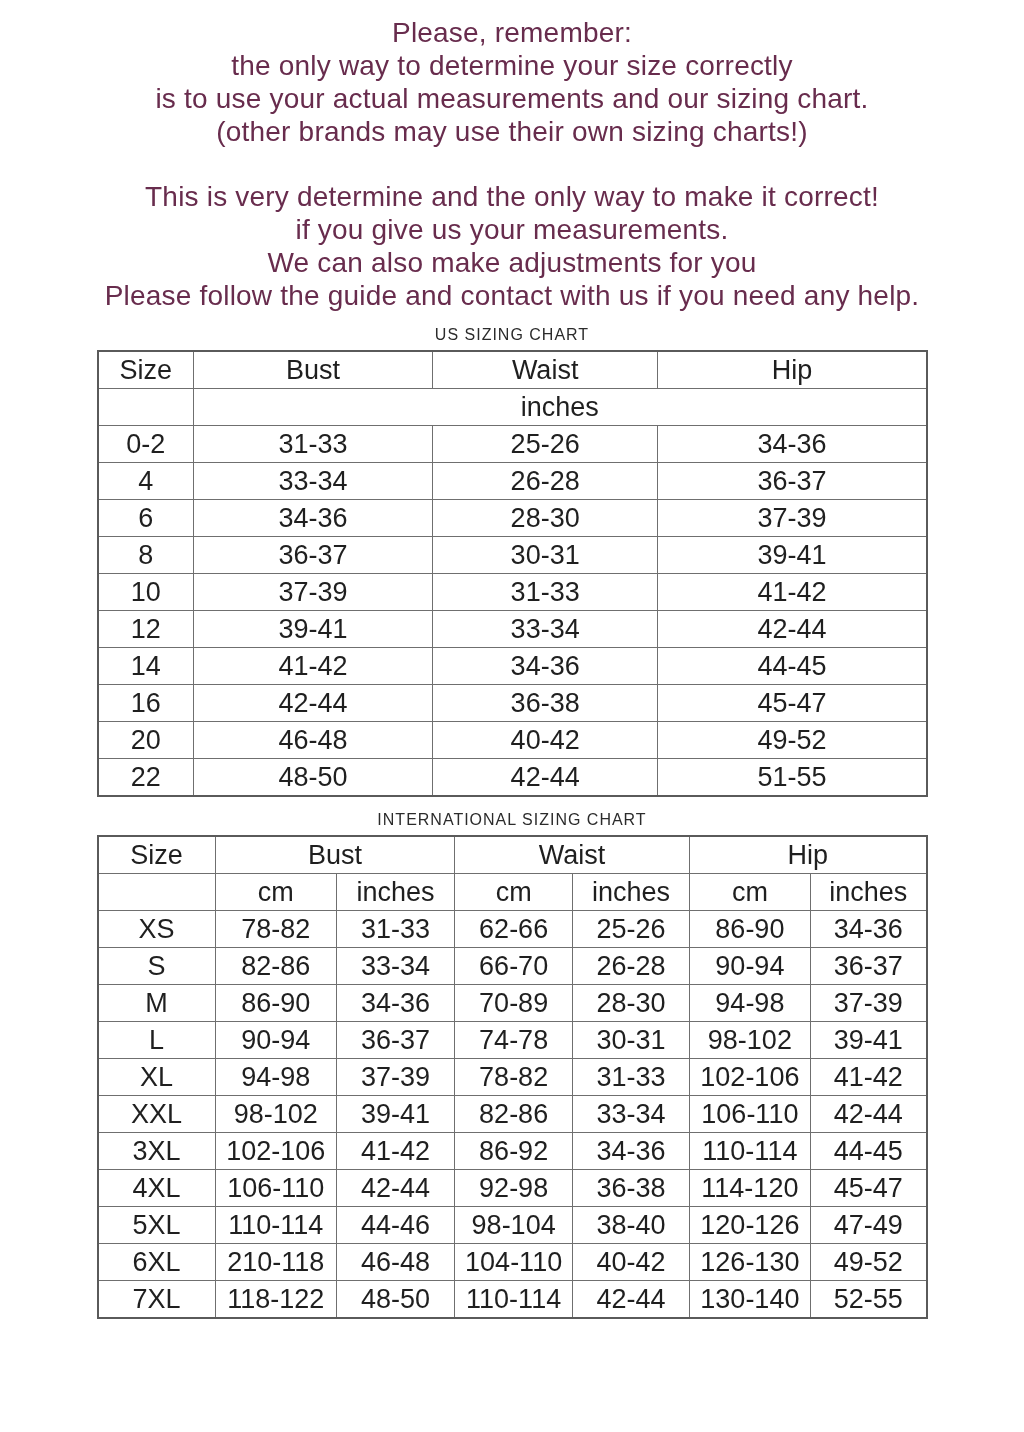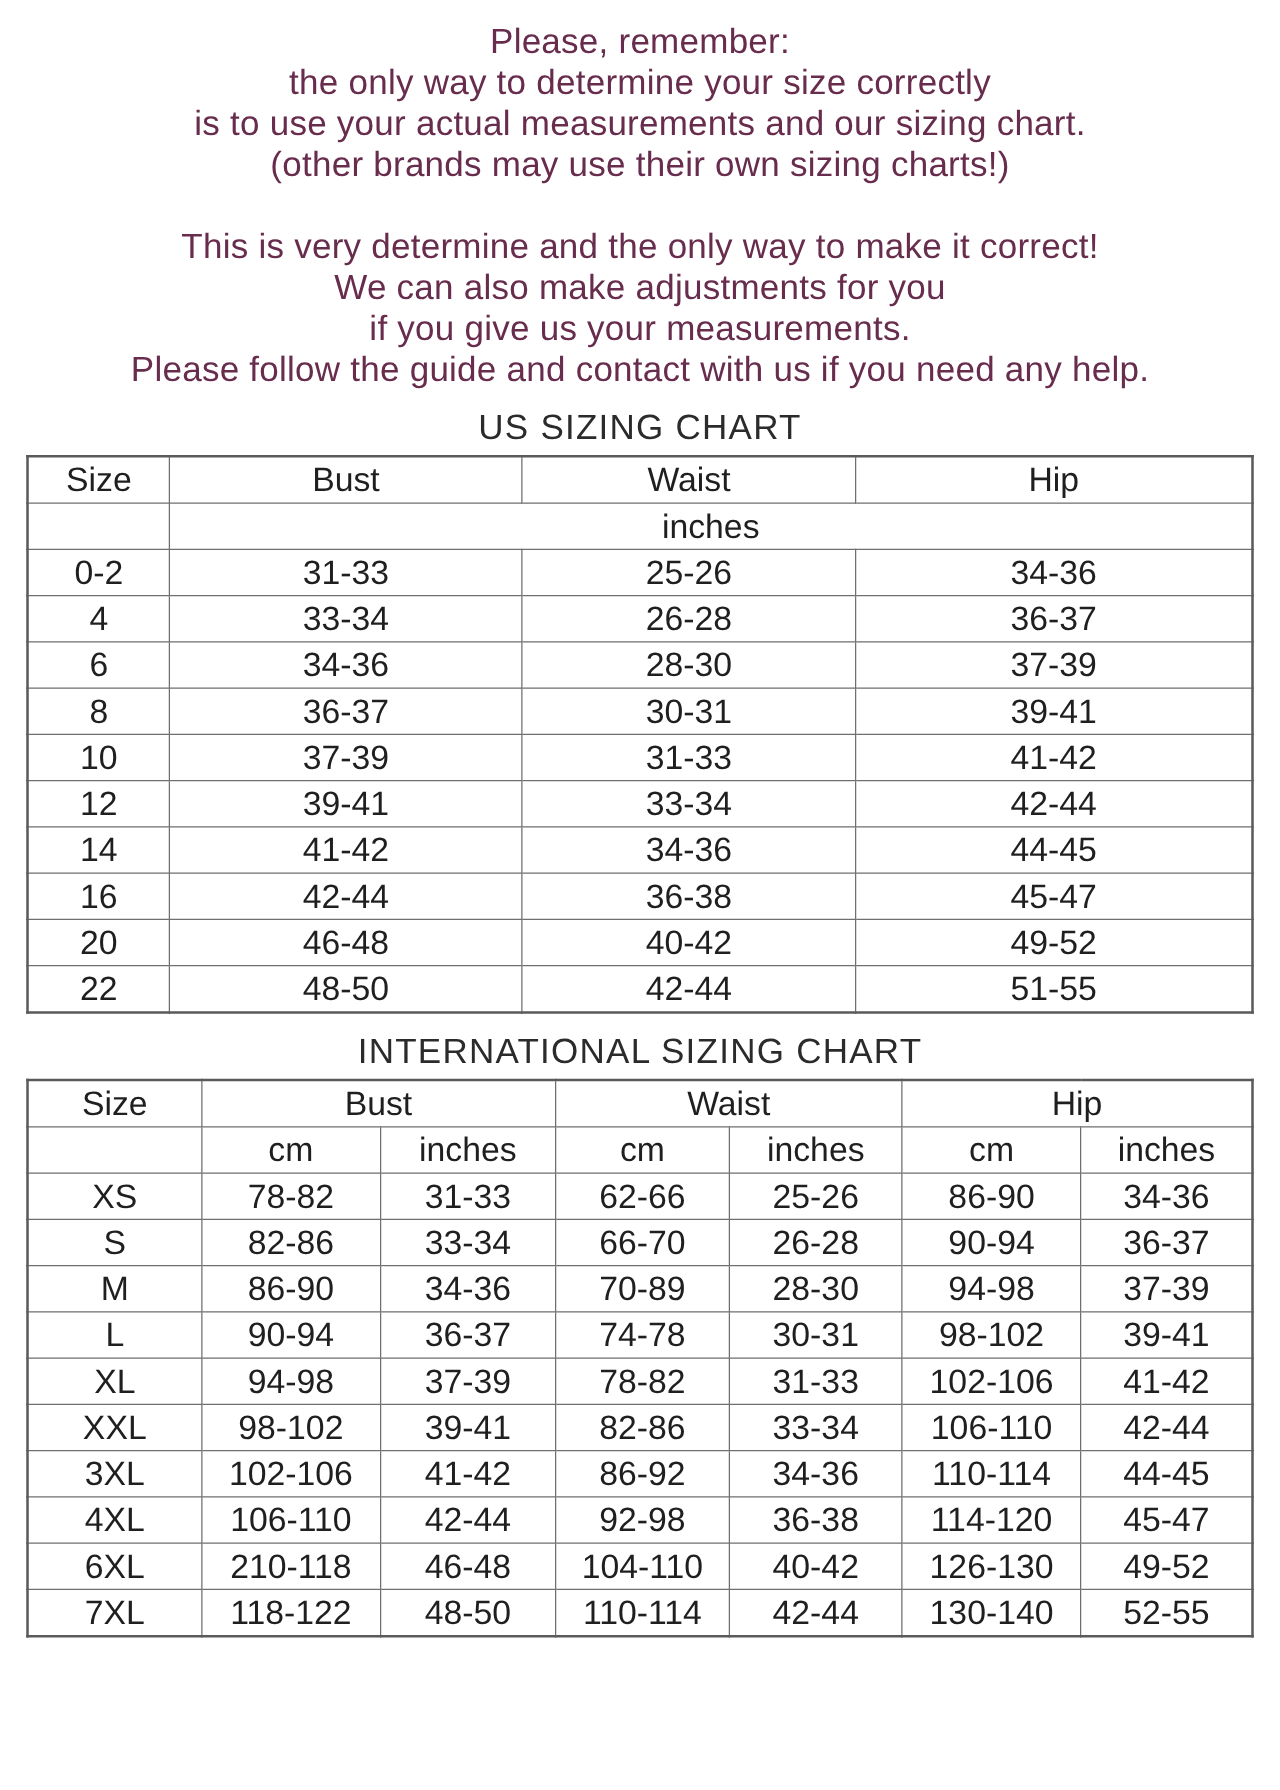--- a/index.html
+++ b/index.html
@@ -27,27 +27,27 @@
     line-height: 33px;
     font-weight: 400;
     letter-spacing: 0.2px;
   }
   .intro-gap {
     height: 32px;
   }
   .chart-title {
     text-align: center;
     color: #2b2b2b;
-    font-size: 28px;
+    font-size: 16px;
     letter-spacing: 1px;
     margin-top: 14px;
     margin-bottom: 6px;
   }
   table.chart {
-    width: 982px;
+    width: 831px;
     margin: 0 auto;
     border-collapse: collapse;
     table-layout: fixed;
     border: 2px solid #5a5a5a;
     color: #1f1f1f;
   }
   table.chart td, table.chart th {
     border: 1px solid #6f6f6f;
     height: 36px;
     text-align: center;
@@ -64,22 +64,22 @@
 
 <div class="page">
 
   <div class="intro">
     <div>Please, remember:</div>
     <div>the only way to determine your size correctly</div>
     <div>is to use your actual measurements and our sizing chart.</div>
     <div>(other brands may use their own sizing charts!)</div>
     <div class="intro-gap"></div>
     <div>This is very determine and the only way to make it correct!</div>
+    <div>if you give us your measurements.</div>
     <div>We can also make adjustments for you</div>
-    <div>if you give us your measurements.</div>
     <div>Please follow the guide and contact with us if you need any help.</div>
   </div>
 
   <div class="chart-title">US SIZING CHART</div>
 
   <table class="chart">
     <colgroup>
       <col style="width:11.6%">
       <col style="width:28.8%">
       <col style="width:27.2%">
@@ -257,20 +257,29 @@
         <tr>
           <td>4XL</td>
           <td>106-110</td>
           <td>42-44</td>
           <td>92-98</td>
           <td>36-38</td>
           <td>114-120</td>
           <td>45-47</td>
         </tr>
         <tr>
+          <td>5XL</td>
+          <td>110-114</td>
+          <td>44-46</td>
+          <td>98-104</td>
+          <td>38-40</td>
+          <td>120-126</td>
+          <td>47-49</td>
+        </tr>
+        <tr>
           <td>6XL</td>
           <td>210-118</td>
           <td>46-48</td>
           <td>104-110</td>
           <td>40-42</td>
           <td>126-130</td>
           <td>49-52</td>
         </tr>
         <tr>
           <td>7XL</td>

